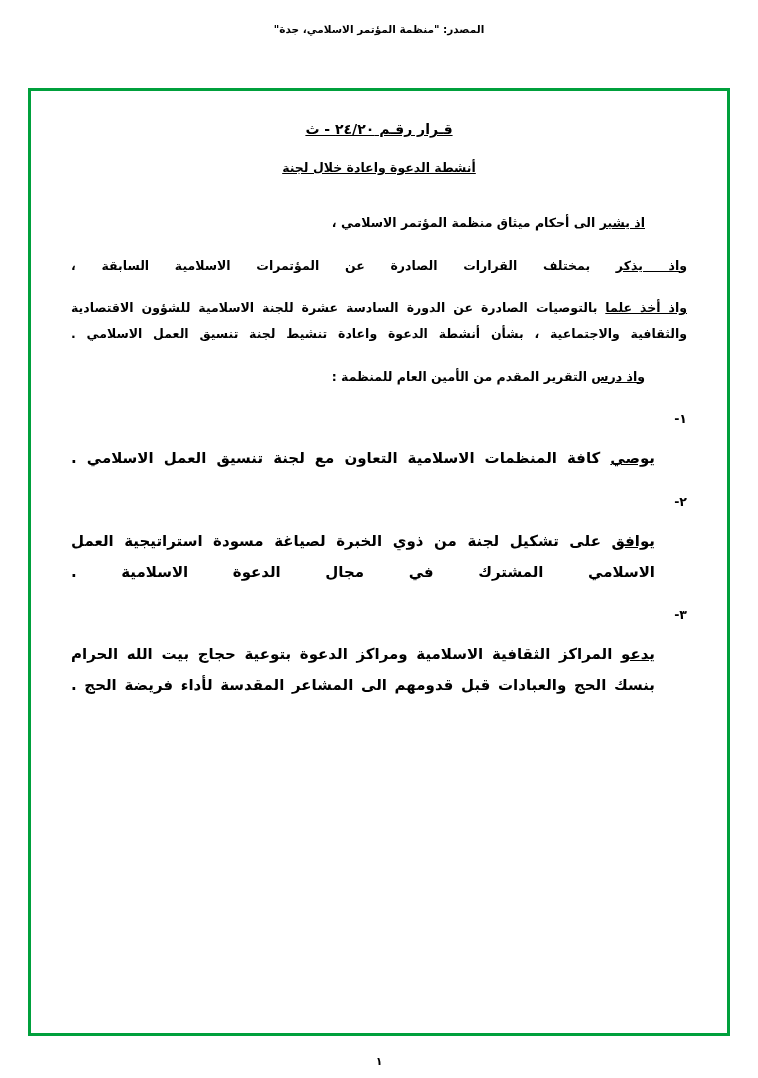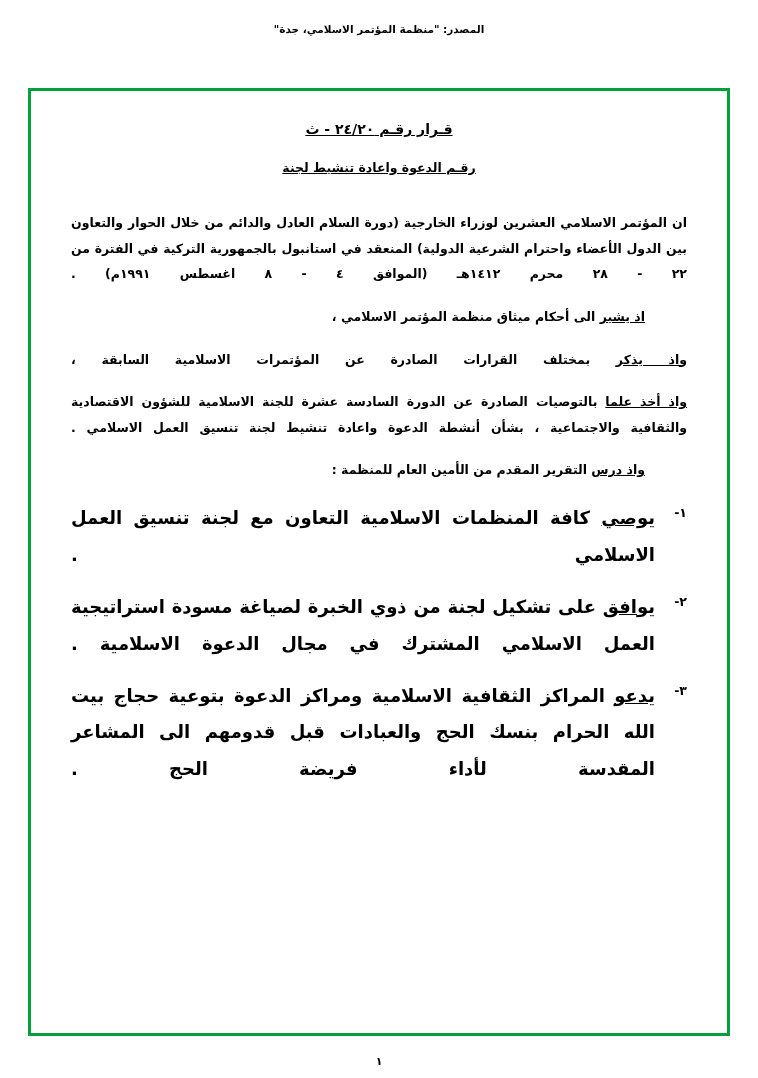--- a/index.html
+++ b/index.html
@@ -111,26 +111,27 @@
   .clause-num {
     flex: 0 0 32px;
     font-size: 12.5px;
     font-weight: bold;
     line-height: 2.05;
     text-align: right;
     letter-spacing: 0.6px;
   }
   .clause-text {
     flex: 1 1 auto;
-    font-size: 18px;
+    font-size: 15px;
     font-weight: bold;
     line-height: 2.05;
     text-align: justify;
     text-align-last: justify;
     letter-spacing: 0.6px;
+    margin-top: 37px;
   }
   
   .page-number {
     position: absolute;
     bottom: 10px;
     left: 0;
     right: 0;
     text-align: center;
     font-size: 11px;
     font-weight: bold;
@@ -143,24 +144,23 @@
 
   <div class="doc-header">
     <div class="header-source">المصدر: "منظمة المؤتمر الاسلامي، جدة"</div>
   </div>
 
   <div class="frame">
     <div class="frame-inner">
 
       <div class="res-num">قـرار رقـم ٢٤/٢٠ - ث</div>
       <div class="res-subject">
-        <div>رقـم الدعوة واعادة تنشيط لجنة</div>
+        <div>أنشطة الدعوة واعادة خلال لجنة</div>
       </div>
 
-      <p class="para">ان المؤتمر الاسلامي العشرين لوزراء الخارجية (دورة السلام العادل والدائم من خلال الحوار والتعاون بين الدول الأعضاء واحترام الشرعية الدولية) المنعقد في استانبول بالجمهورية التركية في الفترة من ٢٢ - ٢٨ محرم ١٤١٢هـ (الموافق ٤ - ٨ اغسطس ١٩٩١م) .</p>
 
       <div id="intro-clauses">
           <p class="para last-left indent"><span class="u">اذ يشير</span><span> الى أحكام ميثاق منظمة المؤتمر الاسلامي ،</span></p>
           <p class="para"><span class="u">واذ يذكر</span><span> بمختلف القرارات الصادرة عن المؤتمرات الاسلامية السابقة ،</span></p>
           <p class="para"><span class="u">واذ أخذ علما</span><span> بالتوصيات الصادرة عن الدورة السادسة عشرة للجنة الاسلامية للشؤون الاقتصادية والثقافية والاجتماعية ، بشأن أنشطة الدعوة واعادة تنشيط لجنة تنسيق العمل الاسلامي .</span></p>
           <p class="para last-left indent"><span class="u">واذ درس</span><span> التقرير المقدم من الأمين العام للمنظمة :</span></p>
         </div>
 
       <div id="operative-clauses">
           <div class="clause">

